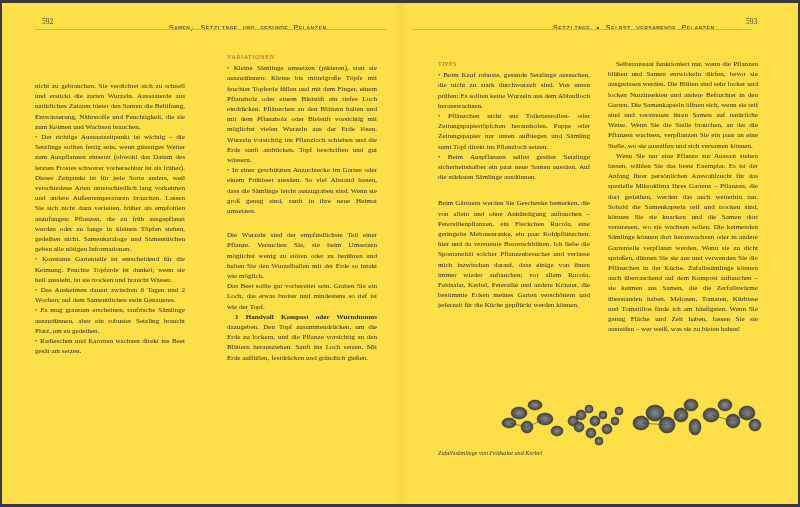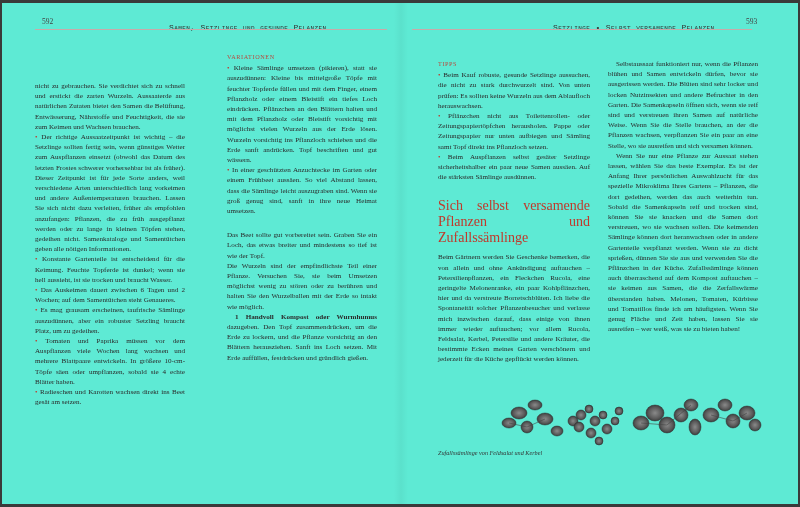--- a/index.html
+++ b/index.html
@@ -4,21 +4,21 @@
 <style>
   html, body { margin:0; padding:0; }
   body {
     width:800px; height:507px; overflow:hidden;
     background:#3a3a3a;
     font-family: "DejaVu Serif", "Liberation Serif", serif;
     color:#222;
   }
   .spread {
     position:absolute; left:2px; top:3px; width:796px; height:501px;
-    background:#5eead4;
+    background:#fde047;
   }
   .page { position:absolute; top:0; height:501px; }
   .page.left { left:0; width:398px; }
   .page.right { left:398px; width:398px; }
   .gutter {
     position:absolute; left:392px; top:0; width:14px; height:501px;
     background:linear-gradient(to right, rgba(0,0,0,0), rgba(0,0,0,0.04), rgba(0,0,0,0));
   }
   .header {
     position:absolute; top:20px; font-family:Liberation Mono, monospace;
@@ -63,48 +63,46 @@
     <span class="pagenum" style="left:40px;">592</span>
     <span class="header" style="left:126px;">Samen, Setzlinge und gesunde Pflanzen</span>
     <div class="rule" style="left:33px; width:352px;"></div>
 
     <div class="col" style="left:33px; top:42px; width:150px;margin-top:36px;">
       <p>nicht zu gebrauchen. Sie verdichtet sich zu schnell und erstickt die zarten Wurzeln. Aussaaterde aus natürlichen Zutaten bietet den Samen die Belüftung, Entwässerung, Nährstoffe und Feuchtigkeit, die sie zum Keimen und Wachsen brauchen.</p>
       <p class="bullet">Der richtige Aussaatzeitpunkt ist wichtig – die Setzlinge sollten fertig sein, wenn günstiges Wetter zum Auspflanzen einsetzt (obwohl das Datum des letzten Frostes schwerer vorhersehbar ist als früher). Dieser Zeitpunkt ist für jede Sorte anders, weil verschiedene Arten unterschiedlich lang vorkeimen und andere Außentemperaturen brauchen. Lassen Sie sich nicht dazu verleiten, früher als empfohlen anzufangen: Pflanzen, die zu früh ausgepflanzt werden oder zu lange in kleinen Töpfen stehen, gedeihen nicht. Samenkataloge und Samentütchen geben alle nötigen Informationen.</p>
       <p class="bullet">Konstante Gartenteile ist entscheidend für die Keimung. Feuchte Topferde ist dunkel; wenn sie hell aussieht, ist sie trocken und braucht Wasser.</p>
       <p class="bullet">Das Auskeimen dauert zwischen 6 Tagen und 2 Wochen; auf dem Samentütchen steht Genaueres.</p>
       <p class="bullet">Es mag grausam erscheinen, taufrische Sämlinge auszudünnen, aber ein robuster Setzling braucht Platz, um zu gedeihen.</p>
-      <p class="bullet">Tomaten und Paprika müssen vor dem Auspflanzen viele Wochen lang wachsen und mehrere Blattpaare entwickeln. In größere 10-cm-Töpfe säen oder umpflanzen, sobald sie 4 echte Blätter haben.</p>
       <p class="bullet">Radieschen und Karotten wachsen direkt ins Beet gesät am setzen.</p>
     </div>
 
     <div class="col" style="left:225px; top:49px; width:150px;">
       <div class="label" style="text-transform:uppercase;">Variationen</div>
       <p class="bullet">Kleine Sämlinge umsetzen (pikieren), statt sie auszudünnen: Kleine bis mittelgroße Töpfe mit feuchter Topferde füllen und mit dem Finger, einem Pflanzholz oder einem Bleistift ein tiefes Loch eindrücken. Pflänzchen an den Blättern halten und mit dem Pflanzholz oder Bleistift vorsichtig mit möglichst vielen Wurzeln aus der Erde lösen. Wurzeln vorsichtig ins Pflanzloch schieben und die Erde sanft andrücken. Topf beschriften und gut wässern.</p>
       <p class="bullet">In einer geschützten Anzuchtecke im Garten oder einem Frühbeet aussäen. So viel Abstand lassen, dass die Sämlinge leicht auszugraben sind. Wenn sie groß genug sind, sanft in ihre neue Heimat umsetzen.</p>
       <div style="height:14px;"></div>
+      <p>Die Wurzeln sind der empfindlichste Teil einer Pflanze. Versuchen Sie, sie beim Umsetzen möglichst wenig zu stören oder zu berühren und halten Sie den Wurzelballen mit der Erde so intakt wie möglich.</p>
       <p>Das Beet sollte gut vorbereitet sein. Graben Sie ein Loch, das etwas breiter und mindestens so tief ist wie der Topf.</p>
-      <p>Die Wurzeln sind der empfindlichste Teil einer Pflanze. Versuchen Sie, sie beim Umsetzen möglichst wenig zu stören oder zu berühren und halten Sie den Wurzelballen mit der Erde so intakt wie möglich.</p>
       <p class="indent"><span class="bold">1 Handvoll Kompost oder Wurmhumus</span> <span>dazugeben. Den Topf zusammendrücken, um die Erde zu lockern, und die Pflanze vorsichtig an den Blättern herausziehen. Sanft ins Loch setzen. Mit Erde auffüllen, festdrücken und gründlich gießen.</span></p>
 
     </div>
   </div>
 
   <div class="page right">
     <span class="header" style="left:112px;">Setzlinge • Selbst versamende Pflanzen</span>
     <span class="pagenum" style="left:346px;">593</span>
     <div class="rule" style="left:12px; width:340px;"></div>
 
     <div class="col" style="left:38px; top:56px; width:152px;">
       <div class="label" style="text-transform:uppercase;">Tipps</div>
       <p class="bullet">Beim Kauf robuste, gesunde Setzlinge aussuchen, die nicht zu stark durchwurzelt sind. Von unten prüfen: Es sollten keine Wurzeln aus dem Ablaufloch herauswachsen.</p>
       <p class="bullet">Pflänzchen nicht aus Toilettenrollen- oder Zeitungspapiertöpfchen herausholen. Pappe oder Zeitungspapier nur unten aufbiegen und Sämling samt Topf direkt ins Pflanzloch setzen.</p>
       <p class="bullet">Beim Auspflanzen selbst gesäter Setzlinge sicherheitshalber ein paar neue Samen aussäen. Auf die stärksten Sämlinge ausdünnen.</p>
       <div style="height:16px;"></div>
-      <div class="h2">Sich selbst versamende Pflanzen und Zufallssämlinge</div>
       <p>Beim Gärtnern werden Sie Geschenke bemerken, die von allein und ohne Ankündigung auftauchen – Petersilienpflanzen, ein Fleckchen Rucola, eine geringelte Melonenranke, ein paar Kohlpflänzchen, hier und da verstreute Borretschblüten. Ich liebe die Spontaneität solcher Pflanzenbesucher und verlasse mich inzwischen darauf, dass einige von ihnen immer wieder auftauchen; vor allem Rucola, Feldsalat, Kerbel, Petersilie und andere Kräuter, die bestimmte Ecken meines Garten verschönern und jederzeit für die Küche gepflückt werden können.</p>
     </div>
 
     <div class="col" style="left:208px; top:56px; width:150px;">
       <p class="indent">Selbstaussaat funktioniert nur, wenn die Pflanzen blühen und Samen entwickeln dürfen, bevor sie ausgerissen werden. Die Blüten sind sehr locker und locken Nutzinsekten und andere Befruchter in den Garten. Die Samenkapseln öffnen sich, wenn sie reif sind und verstreuen ihren Samen auf natürliche Weise. Wenn Sie die Stelle brauchen, an der die Pflanzen wachsen, verpflanzen Sie ein paar an eine Stelle, wo sie ausreifen und sich versamen können.</p>
       <p class="indent">Wenn Sie nur eine Pflanze zur Aussaat stehen lassen, wählen Sie das beste Exemplar. Es ist der Anfang Ihrer persönlichen Auswahlzucht für das spezielle Mikroklima Ihres Gartens – Pflanzen, die dort gedeihen, werden das auch weiterhin tun. Sobald die Samenkapseln reif und trocken sind, können Sie sie knacken und die Samen dort verstreuen, wo sie wachsen sollen. Die keimenden Sämlinge können dort heranwachsen oder in andere Gartenteile verpflanzt werden. Wenn sie zu dicht sprießen, dünnen Sie sie aus und verwenden Sie die Pflänzchen in der Küche. Zufallssämlinge können auch überraschend auf dem Kompost auftauchen – sie keimen aus Samen, die die Zerfallswärme überstanden haben. Melonen, Tomaten, Kürbisse und Tomatillos finde ich am häufigsten. Wenn Sie genug Fläche und Zeit haben, lassen Sie sie ausreifen – wer weiß, was sie zu bieten haben!</p>
     </div>
 
     <svg class="illustration" style="left:95px; top:372px;" width="270" height="80" viewBox="0 0 270 80">
       <defs>

